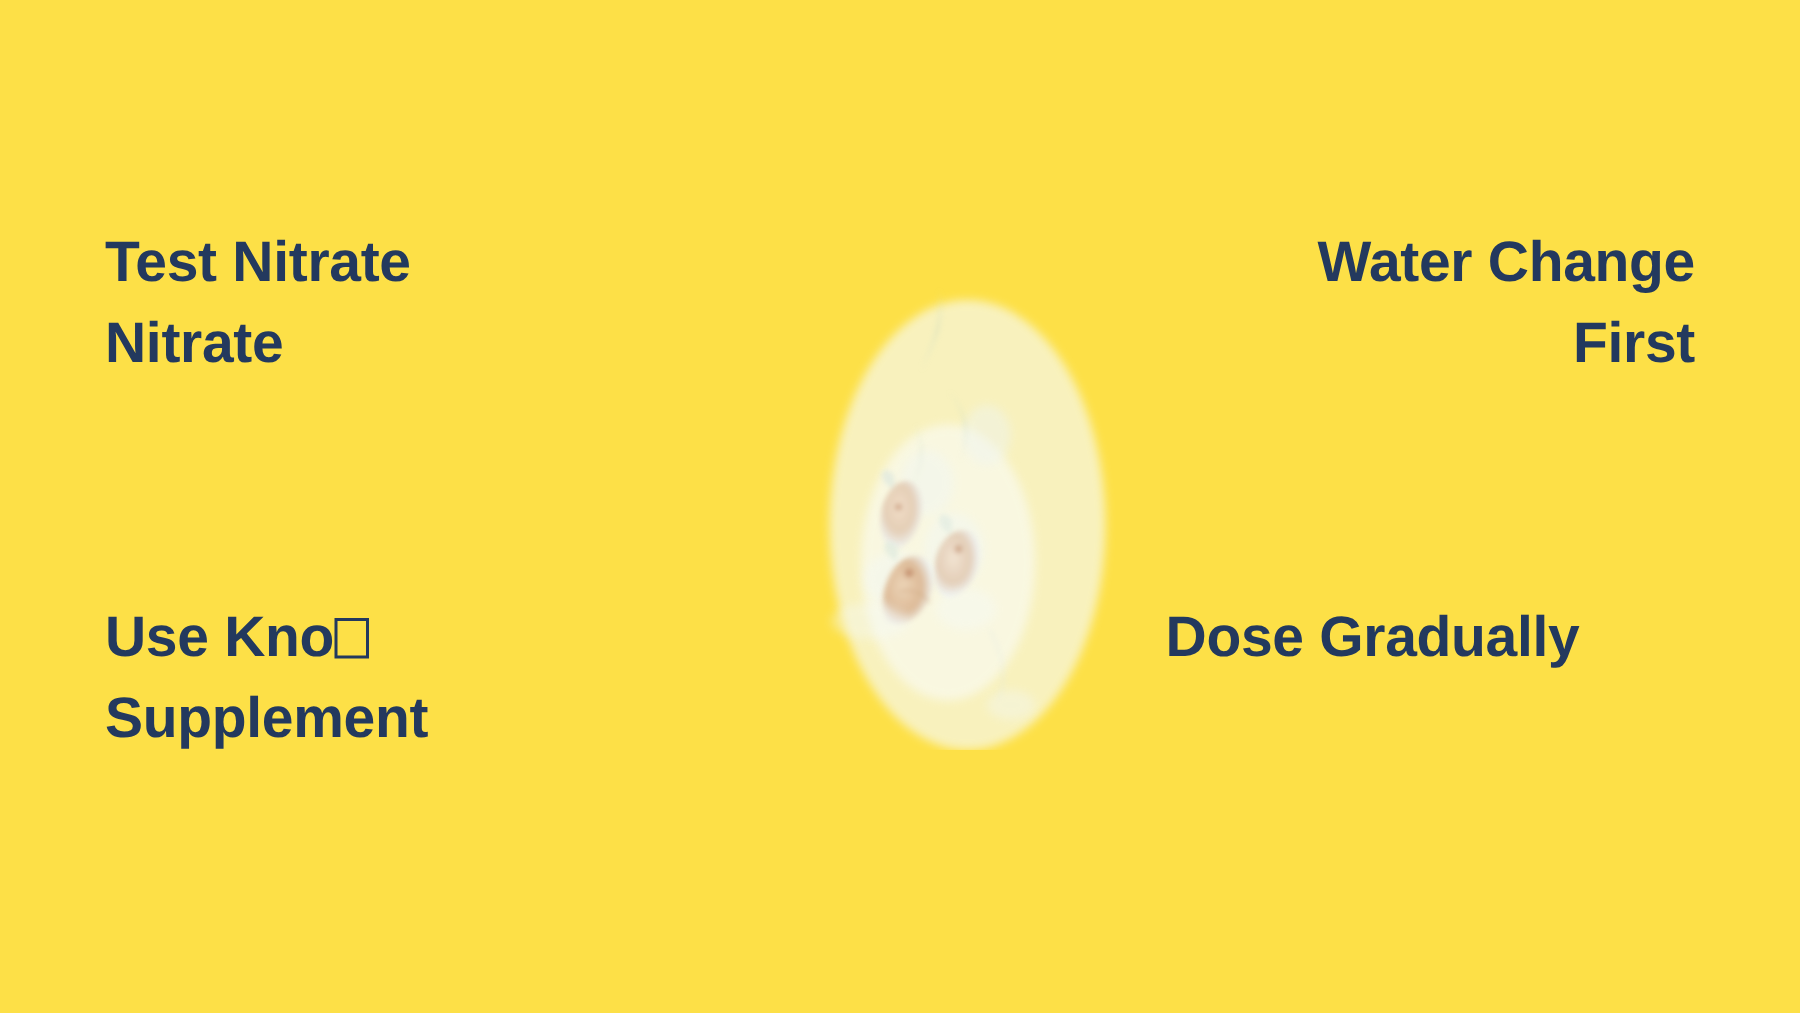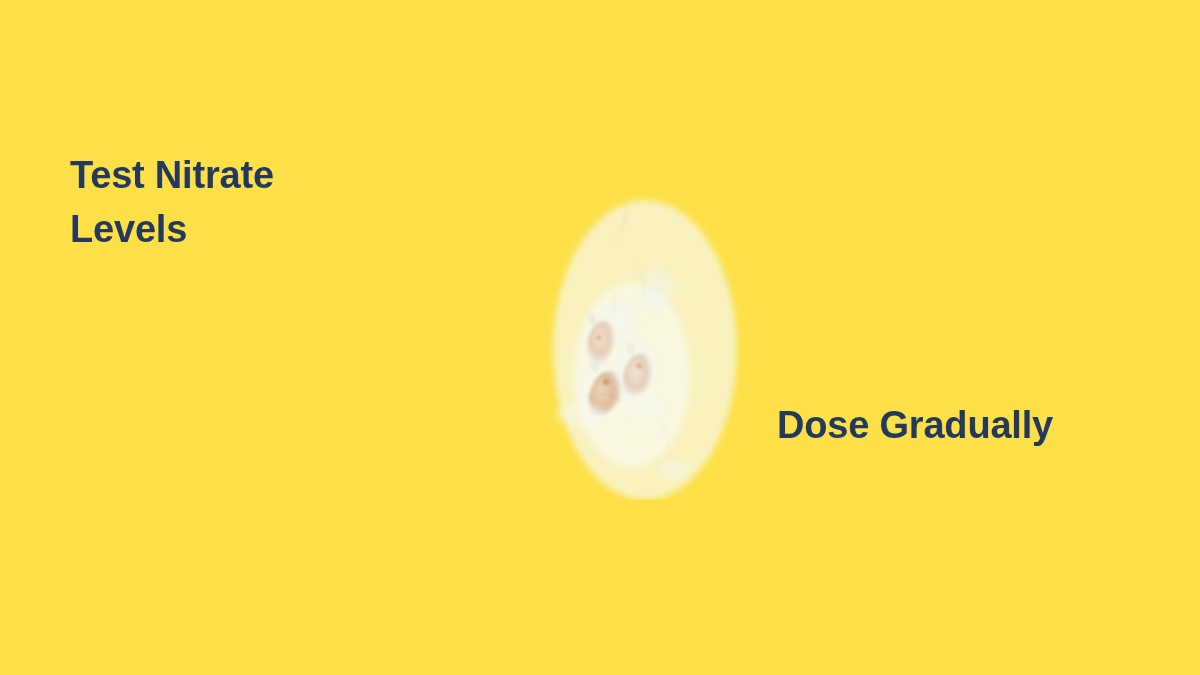--- a/index.html
+++ b/index.html
@@ -139,22 +139,30 @@
       <g opacity="0.35" filter="url(#softer)">
         <ellipse cx="40" cy="244" rx="26" ry="12" fill="#f4fafa"></ellipse>
         <ellipse cx="104" cy="236" rx="20" ry="14" fill="#f4fafa"></ellipse>
         <ellipse cx="134" cy="300" rx="16" ry="10" fill="#f2f8fa"></ellipse>
       </g>
     </svg>
   </div>
 
   <div class="quad quad-tl">
     <div>Test Nitrate</div>
-    <div>Levels</div>
+    <div>Nitrate</div>
   </div>
 
+  <div class="quad quad-tr">
+    <div>Water Change</div>
+    <div>First</div>
+  </div>
 
+  <div class="quad quad-bl">
+    <div><span>Use Kno</span><span class="tofu"></span></div>
+    <div>Supplement</div>
+  </div>
 
   <div class="quad quad-br">
     <div>Dose Gradually</div>
   </div>
 
 </div>
 
 </body></html>

